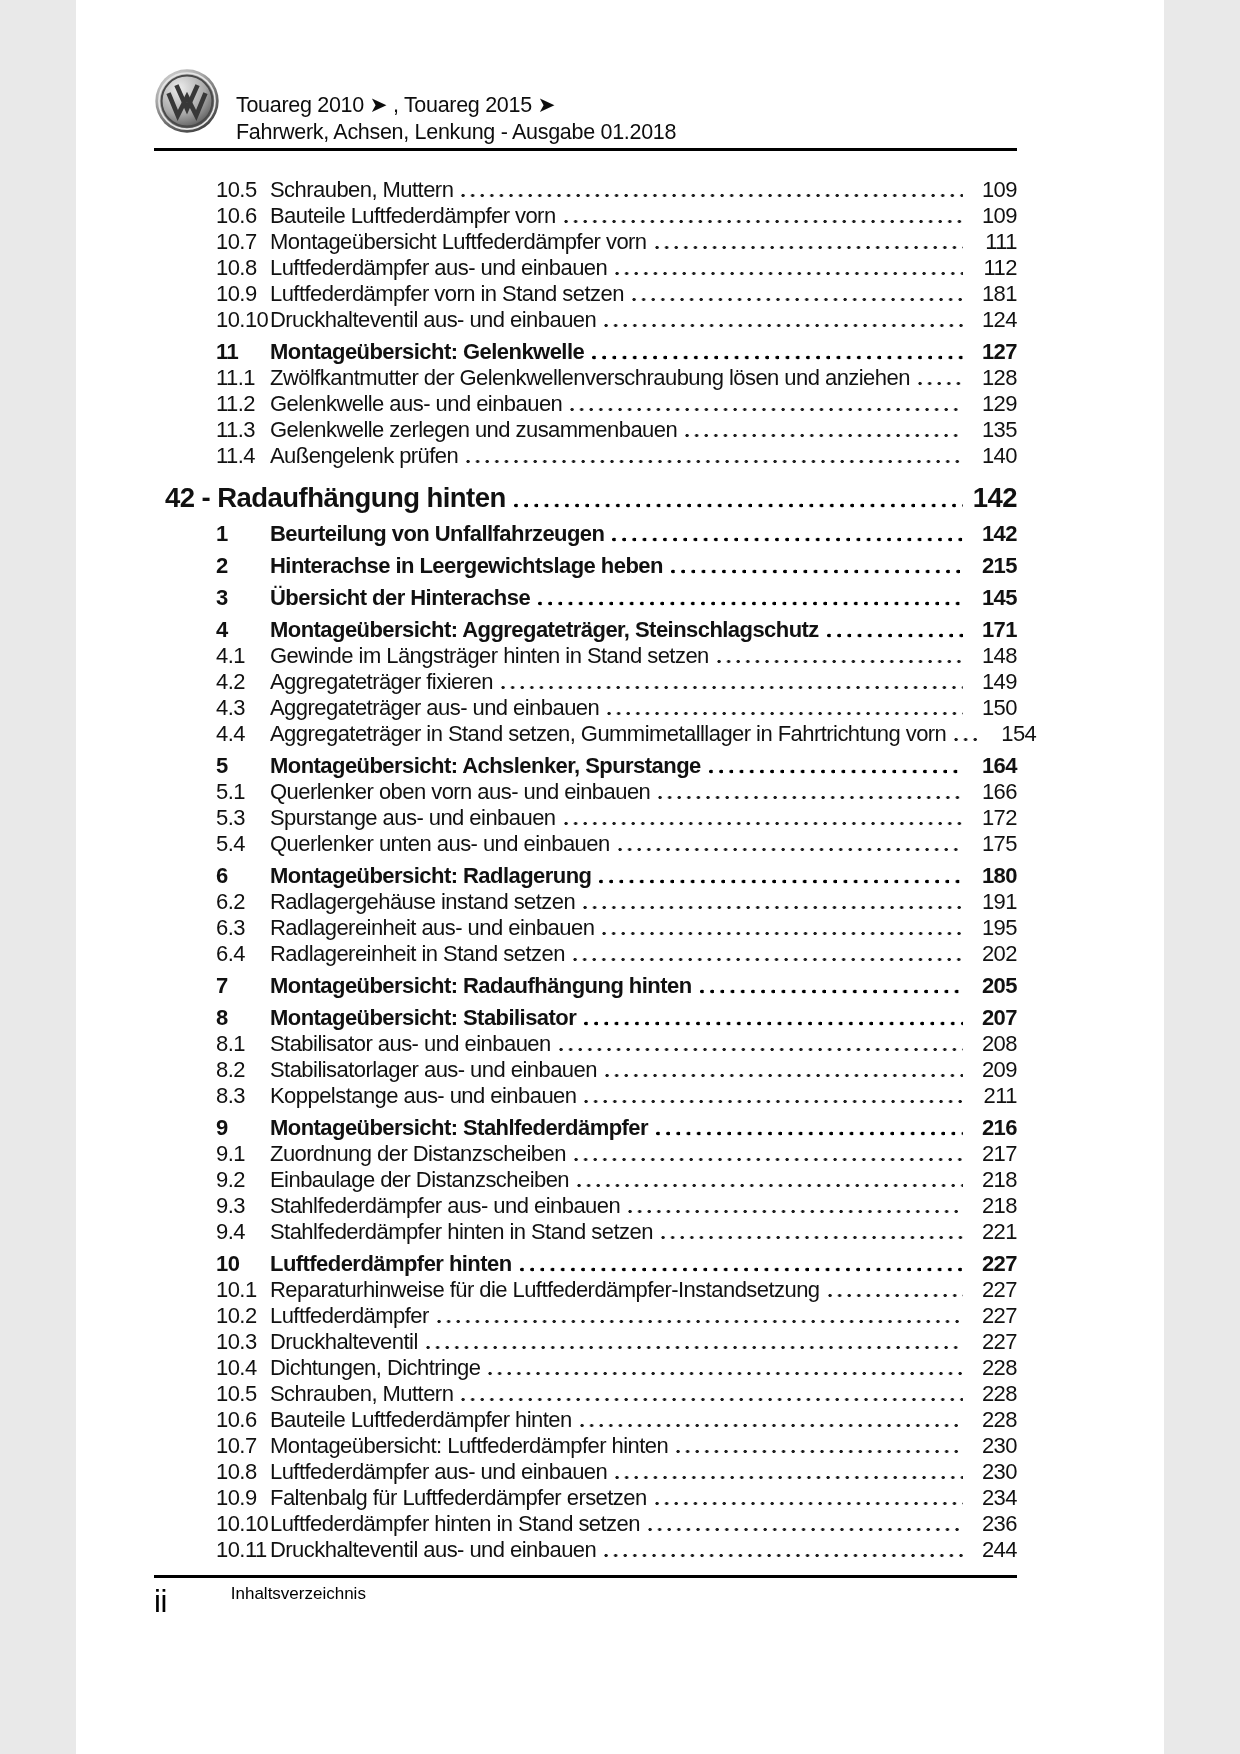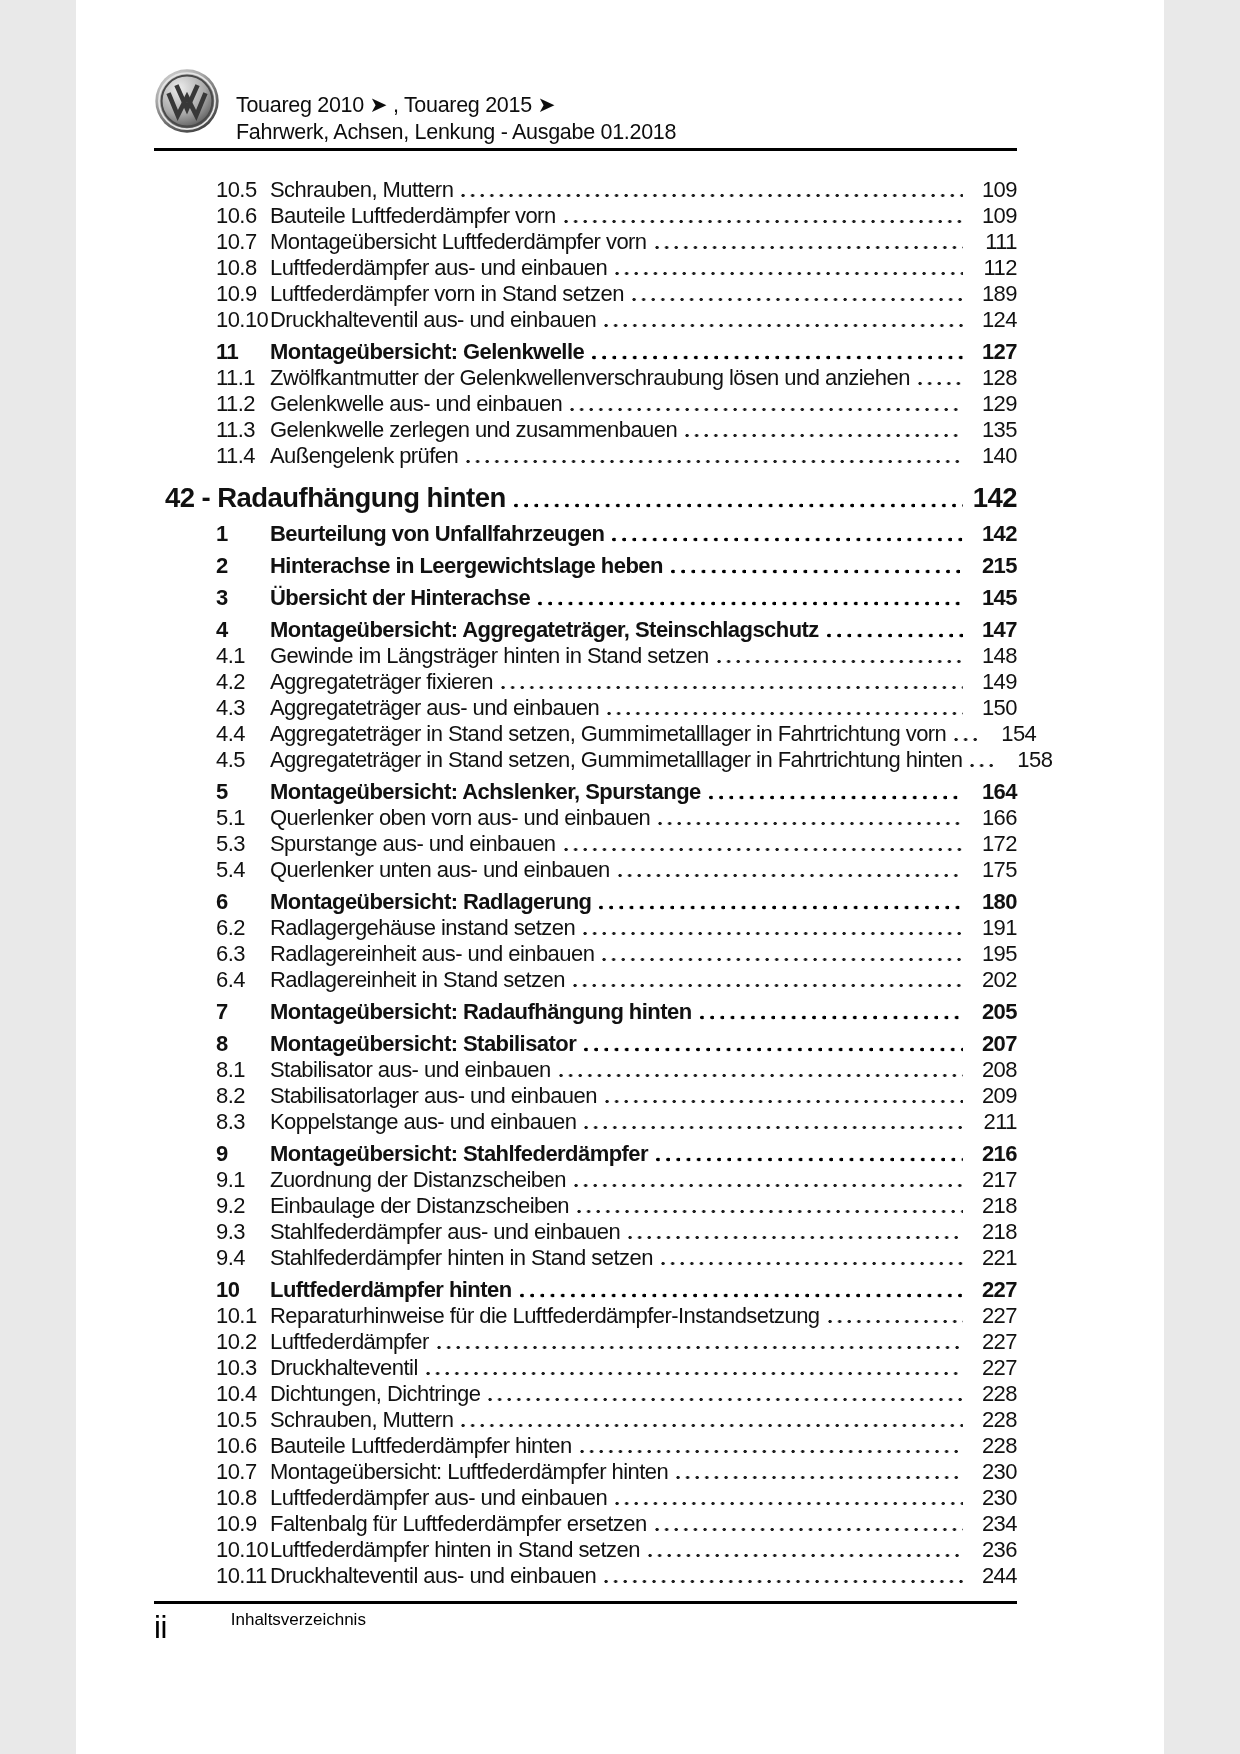--- a/index.html
+++ b/index.html
@@ -112,21 +112,21 @@
         <div class="toc-row">
           <span class="num">10.8</span>
           <span class="title">Luftfederdämpfer aus- und einbauen</span>
           <span class="dots"></span>
           <span class="page-num">112</span>
         </div>
         <div class="toc-row">
           <span class="num">10.9</span>
           <span class="title">Luftfederdämpfer vorn in Stand setzen</span>
           <span class="dots"></span>
-          <span class="page-num">189</span>
+          <span class="page-num">181</span>
         </div>
         <div class="toc-row">
           <span class="num">10.10</span>
           <span class="title">Druckhalteventil aus- und einbauen</span>
           <span class="dots"></span>
           <span class="page-num">124</span>
         </div>
         <div class="toc-row section">
           <span class="num">11</span>
           <span class="title">Montageübersicht: Gelenkwelle</span>
@@ -179,21 +179,21 @@
         <div class="toc-row section">
           <span class="num">3</span>
           <span class="title">Übersicht der Hinterachse</span>
           <span class="dots"></span>
           <span class="page-num">145</span>
         </div>
         <div class="toc-row section">
           <span class="num">4</span>
           <span class="title">Montageübersicht: Aggregateträger, Steinschlagschutz</span>
           <span class="dots"></span>
-          <span class="page-num">147</span>
+          <span class="page-num">171</span>
         </div>
         <div class="toc-row">
           <span class="num">4.1</span>
           <span class="title">Gewinde im Längsträger hinten in Stand setzen</span>
           <span class="dots"></span>
           <span class="page-num">148</span>
         </div>
         <div class="toc-row">
           <span class="num">4.2</span>
           <span class="title">Aggregateträger fixieren</span>
@@ -204,26 +204,20 @@
           <span class="num">4.3</span>
           <span class="title">Aggregateträger aus- und einbauen</span>
           <span class="dots"></span>
           <span class="page-num">150</span>
         </div>
         <div class="toc-row">
           <span class="num">4.4</span>
           <span class="title">Aggregateträger in Stand setzen, Gummimetalllager in Fahrtrichtung vorn</span>
           <span class="dots"></span>
           <span class="page-num">154</span>
-        </div>
-        <div class="toc-row">
-          <span class="num">4.5</span>
-          <span class="title">Aggregateträger in Stand setzen, Gummimetalllager in Fahrtrichtung hinten</span>
-          <span class="dots"></span>
-          <span class="page-num">158</span>
         </div>
         <div class="toc-row section">
           <span class="num">5</span>
           <span class="title">Montageübersicht: Achslenker, Spurstange</span>
           <span class="dots"></span>
           <span class="page-num">164</span>
         </div>
         <div class="toc-row">
           <span class="num">5.1</span>
           <span class="title">Querlenker oben vorn aus- und einbauen</span>

